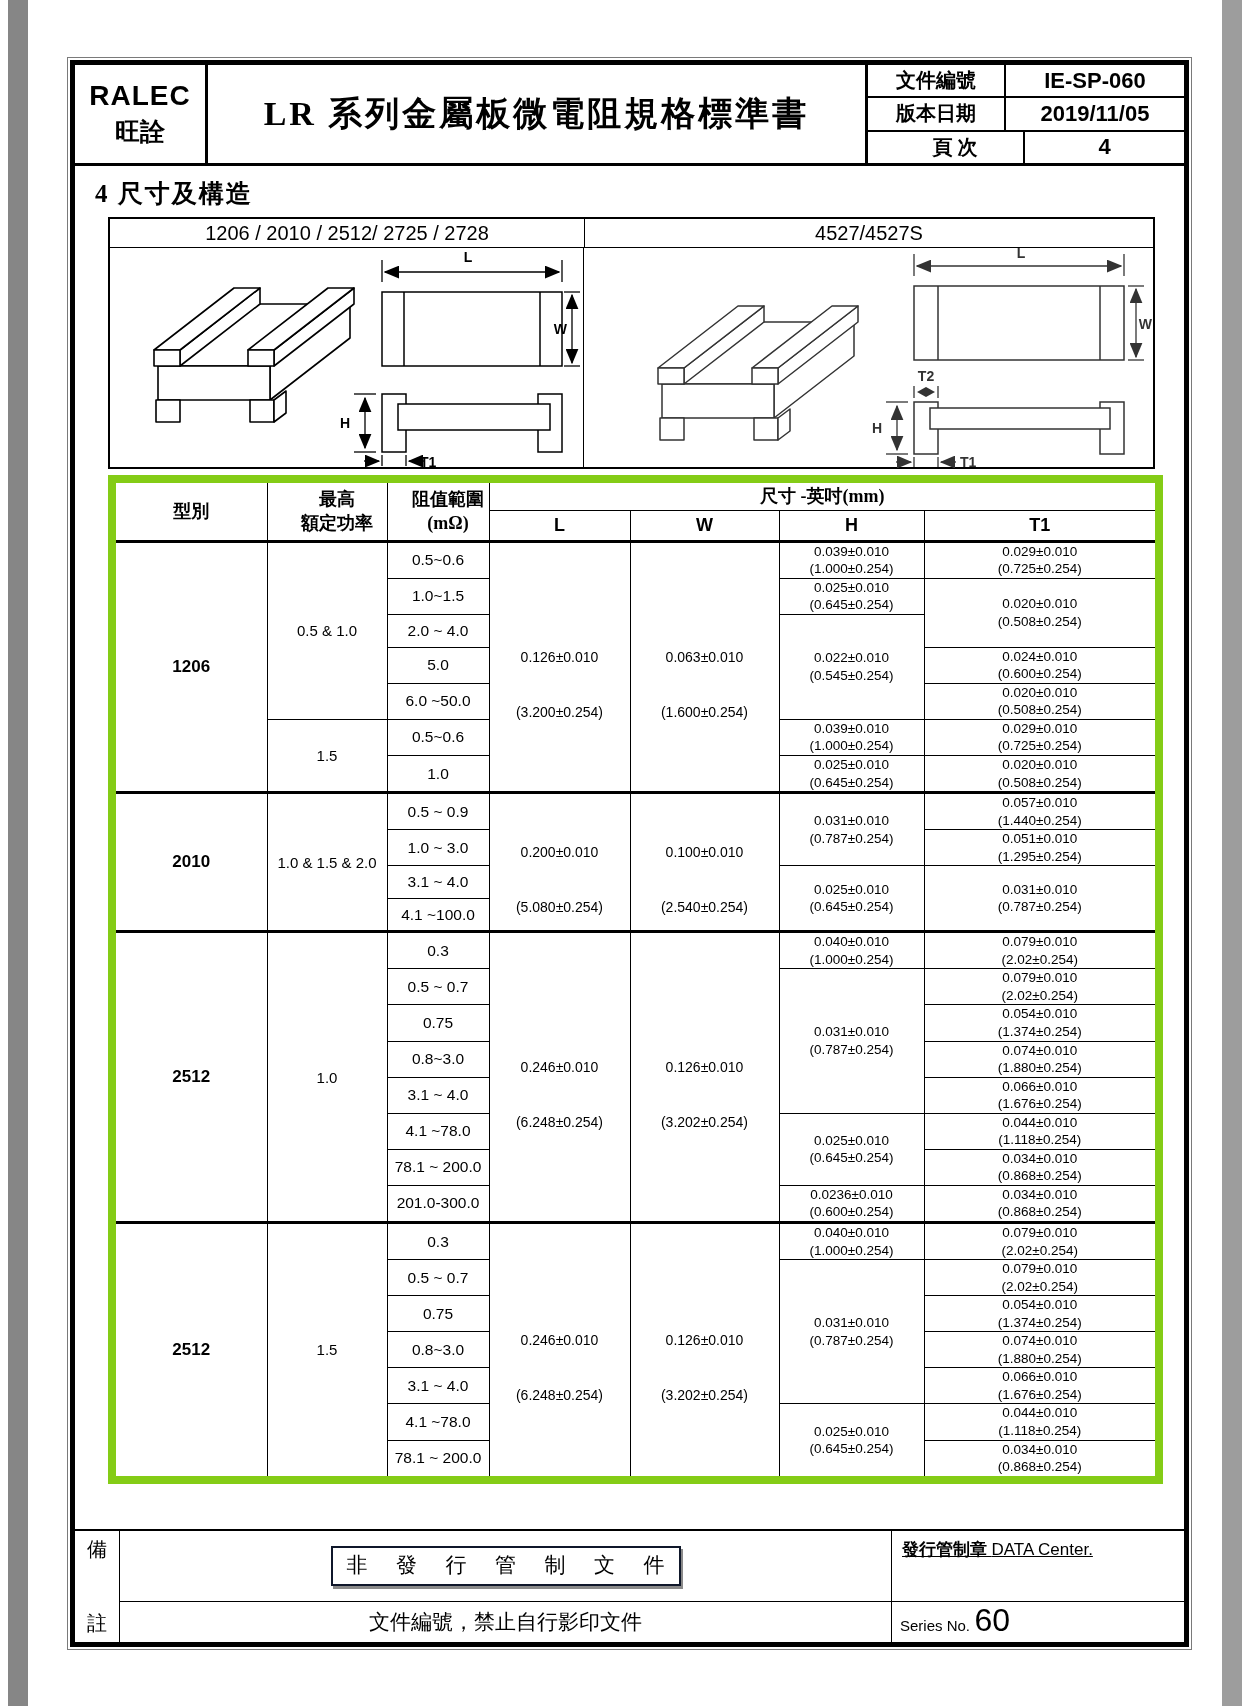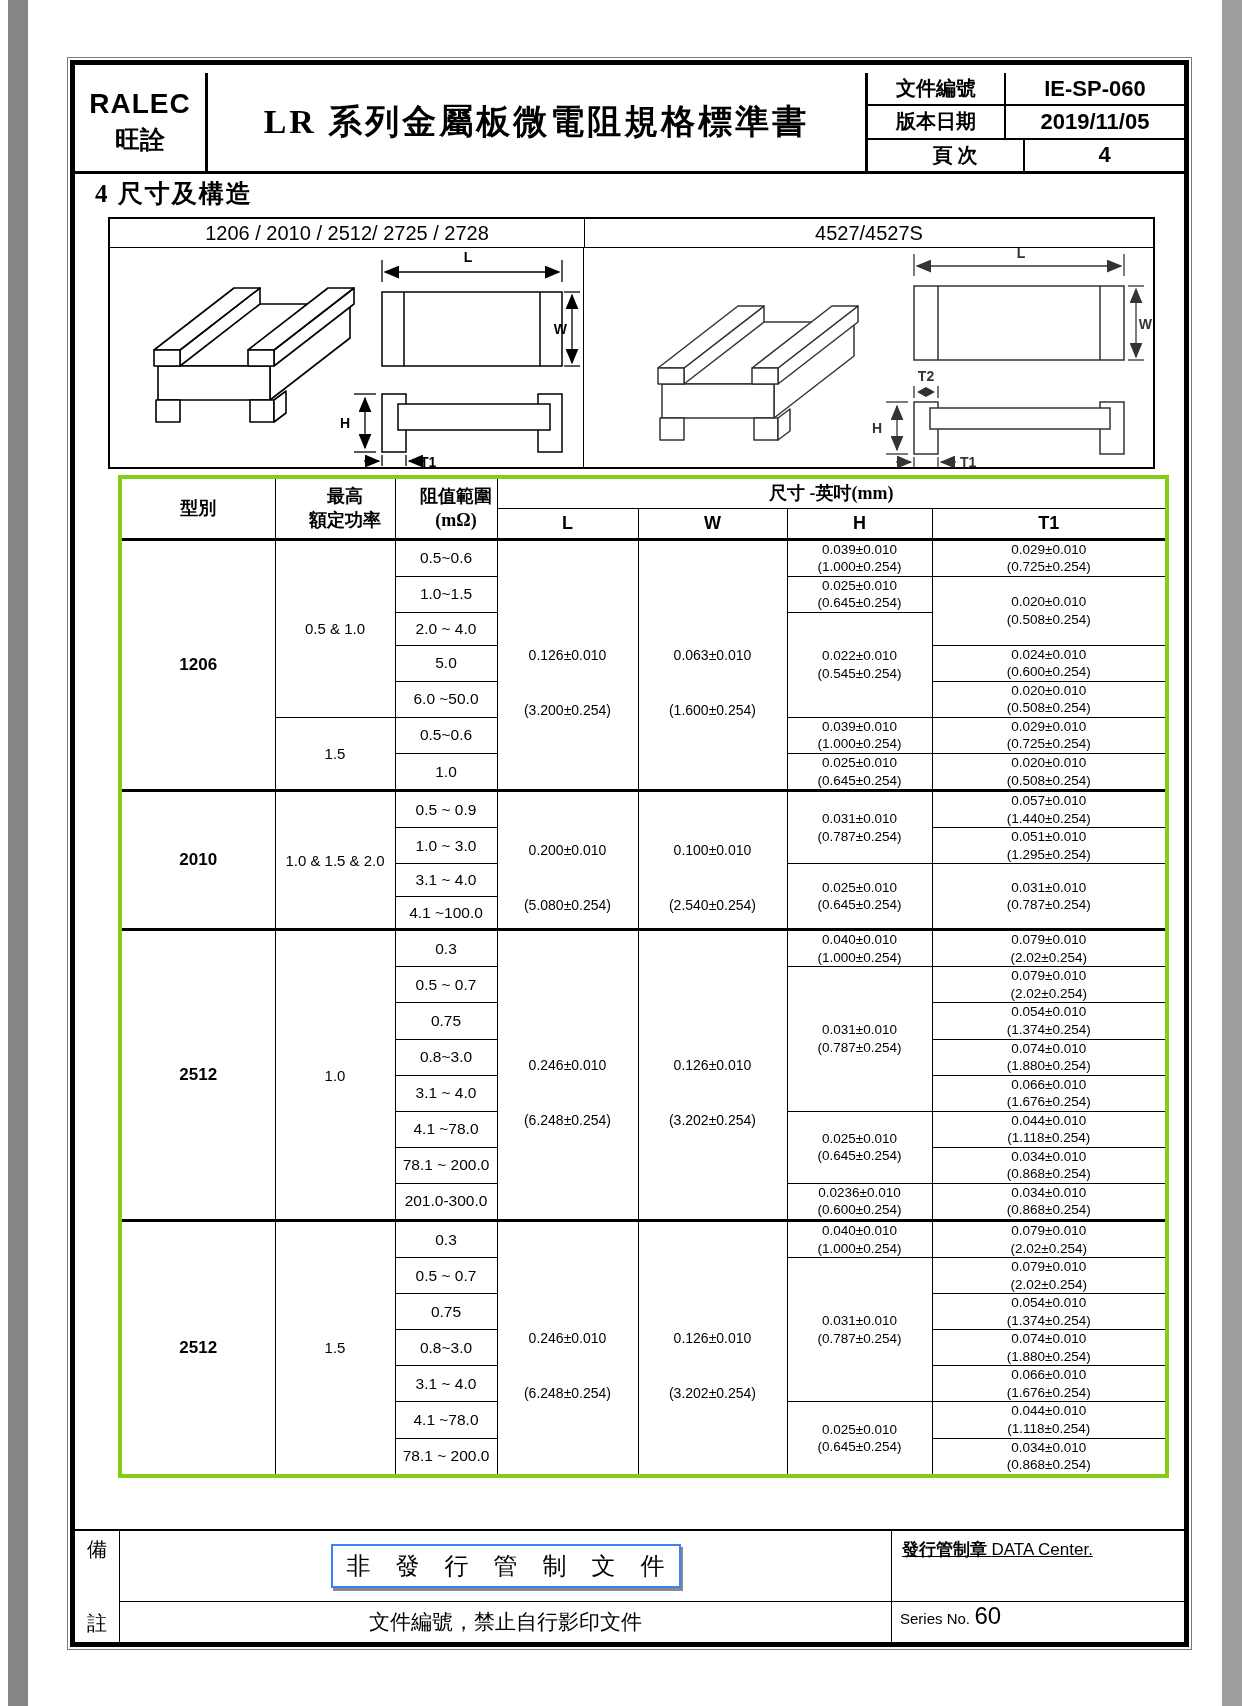--- a/index.html
+++ b/index.html
@@ -8,21 +8,21 @@
 
   .strip { position:absolute; top:0; height:1706px; }
   #strip-left  { left:8px;   width:20px; background:#868686; }
   #strip-right { left:1222px; width:20px; background:#9d9d9d; }
 
   #frame { position:absolute; left:70px; top:60px; width:1109px; height:1577px;
            border:5px solid #000; outline:1px solid #7a7a7a; outline-offset:2px;
            background:#fff; }
 
   
-  #hdr { position:absolute; top:8px; left:0; width:100%; height:101px;
+  #hdr { position:absolute; top:0; left:0; width:100%; height:101px;
          border-bottom:3px solid #000; display:flex; box-sizing:border-box; }
   #hdr .logo { width:130px; border-right:3px solid #000; display:flex; flex-direction:column;
                align-items:center; justify-content:center; gap:3px; }
   #hdr .logo .en { font-weight:bold; font-size:28px; letter-spacing:1px; }
   #hdr .logo .zh { font-size:25px; font-weight:bold; font-family:"Liberation Serif",serif; }
   #hdr .title { flex:1; display:flex; align-items:center; justify-content:center;
                 font-size:34px; font-weight:600; letter-spacing:3px;
                 font-family:"Liberation Serif",serif; }
   #hdr .info { width:316px; border-left:3px solid #000; display:flex; flex-direction:column; }
   #hdr .info .row { flex:1; display:flex; border-bottom:2px solid #000; }
@@ -45,22 +45,22 @@
   #diag .titles .tl { width:475px; border-right:1px solid #000; box-sizing:border-box; }
   #diag .titles .tr { flex:1; }
   #diag .panels { display:flex; height:220px; }
   #diag .panel { position:relative; }
   #diag .pl { width:475px; border-right:1px solid #000; box-sizing:border-box; }
   #diag .pr { flex:1; }
   .dim-label { font:bold 14px "Liberation Sans",sans-serif; fill:#000; }
   .dim-label.grey { fill:#333; }
 
   
-  #spec { position:absolute; left:43px; top:410px; border-collapse:collapse;
-          table-layout:fixed; border:4px solid #84cc16; }
+  #spec { position:absolute; left:33px; top:410px; border-collapse:collapse;
+          table-layout:fixed; border:8px solid #84cc16; }
   #spec th, #spec td { border:1px solid #000; padding:0; text-align:center;
                        vertical-align:middle; overflow:hidden; }
   #spec tr { height:33px; }
   #spec tr.h1, #spec tr.h2 { height:31px; }
   .th-cn { font-family:"Liberation Serif",serif; font-size:18px; font-weight:bold; }
   .th-cn div { line-height:1.35;padding-left:20px; }
   .th-dim { font-size:18px; font-weight:bold; }
   .hb { border-bottom:3px solid #000 !important; }
   #spec td.model { font-size:17px; font-weight:bold; }
   #spec td.power { font-size:15px; }
@@ -73,32 +73,32 @@
   #foot { position:absolute; left:0; bottom:0; width:100%; height:113px;
           border-top:2px solid #000; display:flex; box-sizing:border-box; }
   #foot .f-left { width:45px; border-right:1px solid #000; display:flex; flex-direction:column;
                   justify-content:space-between; align-items:center; padding:5px 0;
                   font-size:20px; font-family:"Liberation Serif",serif; box-sizing:border-box; }
   #foot .f-center { flex:1; display:flex; flex-direction:column; }
   #foot .f-center .topc { height:71px; border-bottom:1px solid #000; display:flex;
                           align-items:center; justify-content:center; box-sizing:border-box; }
   #foot .f-center .botc { flex:1; display:flex; align-items:center; justify-content:center;
                           font-size:21px; font-family:"Liberation Serif",serif; }
-  .notice-box { border:2px solid #3b82f6; box-shadow:2px 3px 0 #8a8a8a; padding:3px 14px;
-                font-size:24px; font-family:Liberation Sans, sans-serif; }
+  .notice-box { border:2px solid #0f172a; box-shadow:2px 3px 0 #8a8a8a; padding:3px 14px;
+                font-size:21px; font-family:Liberation Serif, serif; }
   .notice-box div { width:318px; line-height:1.4; text-align:justify; text-align-last:justify; }
   #foot .f-right { width:292px; border-left:1px solid #000; display:flex; flex-direction:column; }
   #foot .f-right .topr { height:71px; border-bottom:1px solid #000; padding:7px 0 16px 10px;
                          box-sizing:border-box;text-decoration:underline; }
   #foot .f-right .topr .stamp-lbl { font-size:17px; font-weight:600;
                                     font-family:"Liberation Serif",serif; }
   #foot .f-right .topr .stamp-val { font-size:17px; }
   #foot .f-right .botr { flex:1; padding:2px 0 0 8px; }
   #foot .f-right .botr .series-lbl { font-size:15px; }
-  #foot .f-right .botr .series-no { font-size:24px; line-height:1; }
+  #foot .f-right .botr .series-no { font-size:32px; line-height:1; }
 </style>
 </head>
 <body>
 
 <div id="screen">
   <div id="strip-left" class="strip"></div>
   <div id="strip-right" class="strip"></div>
 
   <div id="frame">
 

